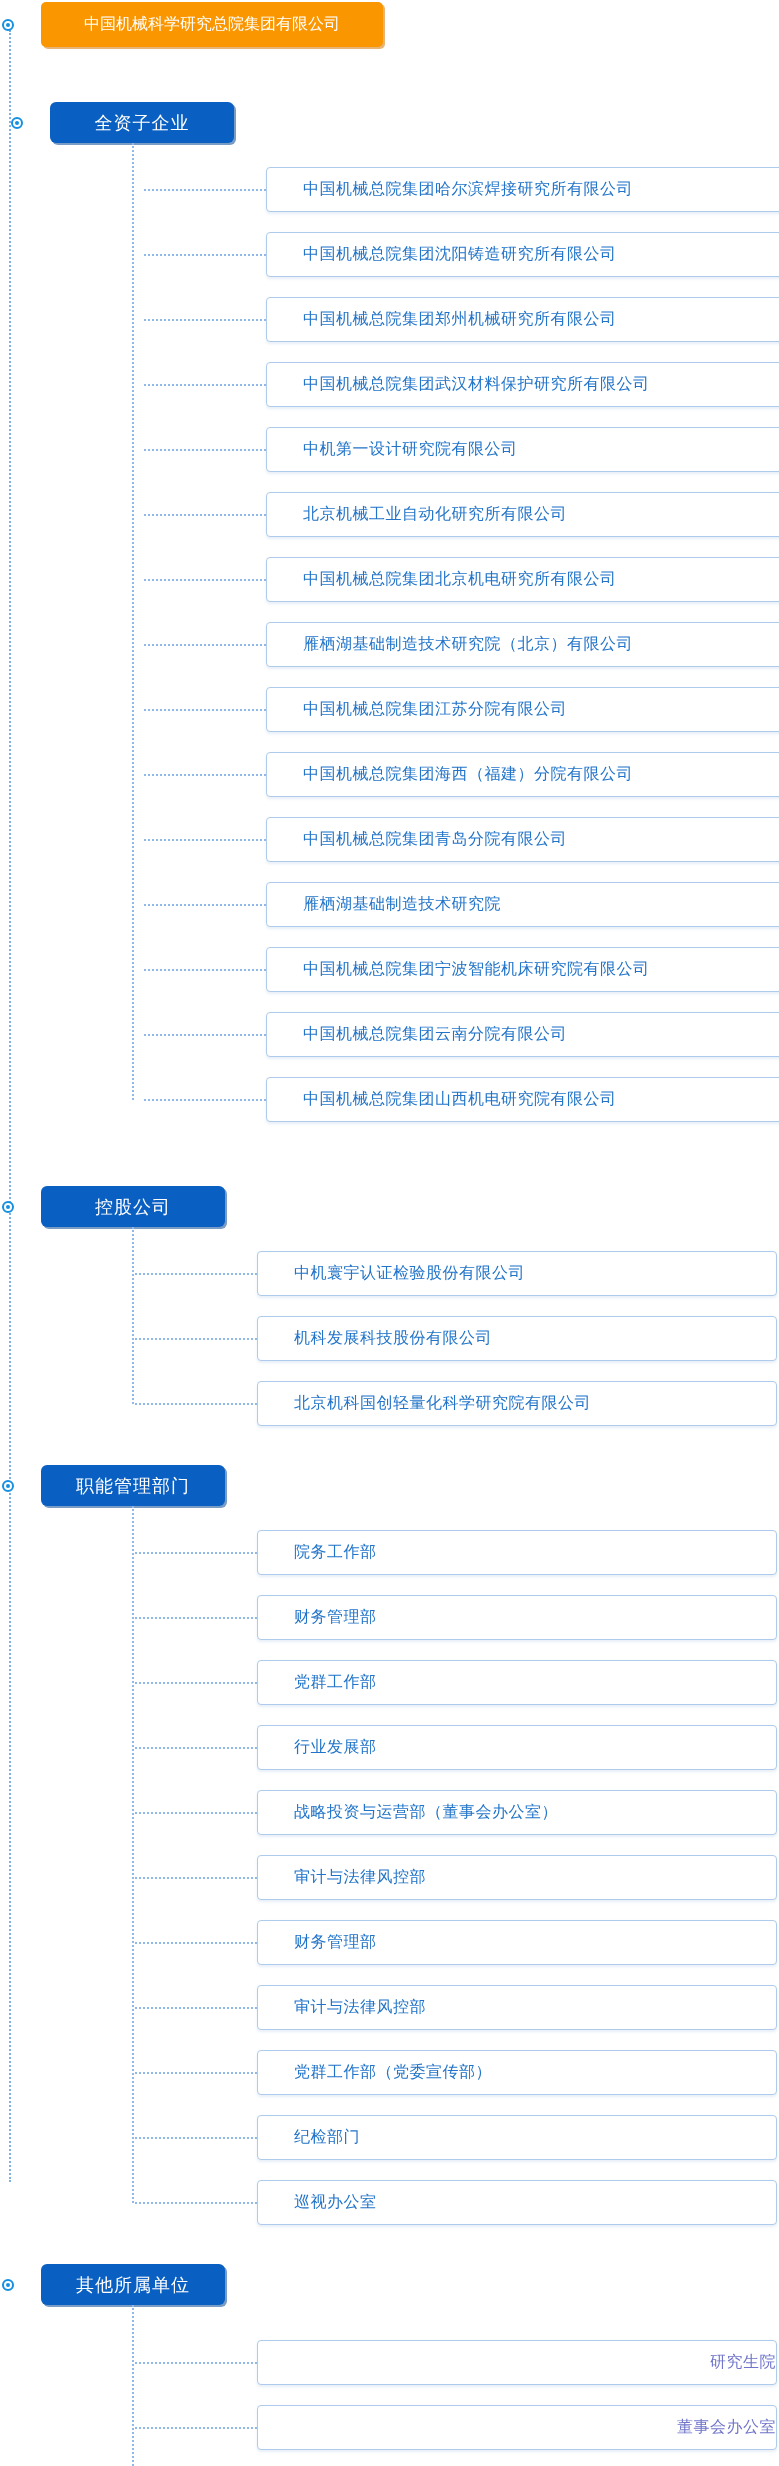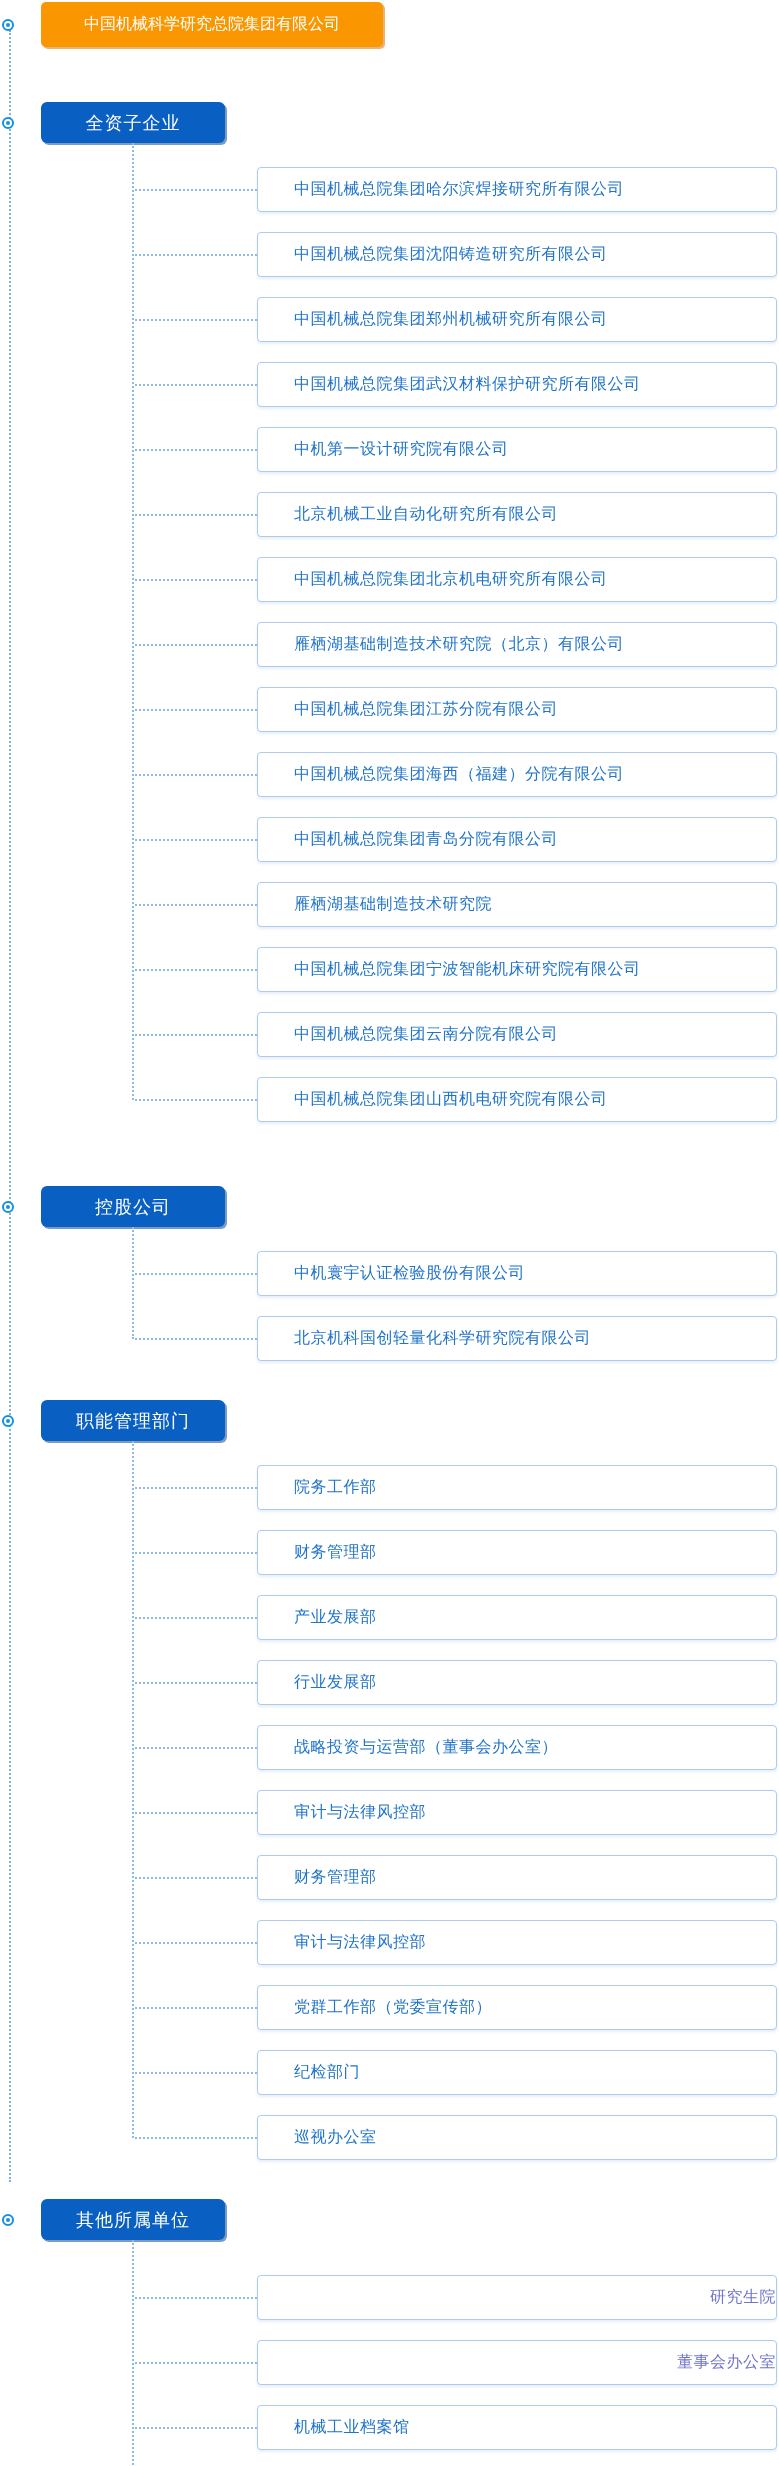--- a/index.html
+++ b/index.html
@@ -74,21 +74,21 @@
     color:#ffffff;
     font-size:18px;
     letter-spacing:1px;
     border-radius:6px;
     display:flex;
     align-items:center;
     justify-content:center;
     box-shadow:2px 2px 0 rgba(10,74,148,.55);
   }
   .section{position:relative;}
-  #sections > .section:nth-of-type(1){margin-top:55px;}
+  #sections > .section:nth-of-type(1){margin-top:55px;padding-left:9px;}
   #sections > .section:nth-of-type(2){margin-top:64px;}
   #sections > .section:nth-of-type(3){margin-top:39px;}
   #sections > .section:nth-of-type(4){margin-top:39px;}
   
   .vline{
     position:absolute;
     left:132px;
     top:41px;
     bottom:22px;
     width:0;
@@ -215,20 +215,23 @@
   <section class="section">
     <div class="node-row">
       <span class="bullet"></span>
       <div class="head-box">控股公司</div>
     </div>
     <div class="items">
   <div class="item">
     <span class="item-label">中机寰宇认证检验股份有限公司</span>
   </div>
 
+  <div class="item">
+    <span class="item-label">机科发展科技股份有限公司</span>
+  </div>
 
   <div class="item">
     <span class="item-label">北京机科国创轻量化科学研究院有限公司</span>
   </div>
 </div>
     <div class="vline"></div>
   </section>
 
   <section class="section">
     <div class="node-row">
@@ -238,21 +241,21 @@
     <div class="items">
   <div class="item">
     <span class="item-label">院务工作部</span>
   </div>
 
   <div class="item">
     <span class="item-label">财务管理部</span>
   </div>
 
   <div class="item">
-    <span class="item-label">产业发展部</span>
+    <span class="item-label">党群工作部</span>
   </div>
 
   <div class="item">
     <span class="item-label">行业发展部</span>
   </div>
 
   <div class="item">
     <span class="item-label">战略投资与运营部（董事会办公室）</span>
   </div>
 

